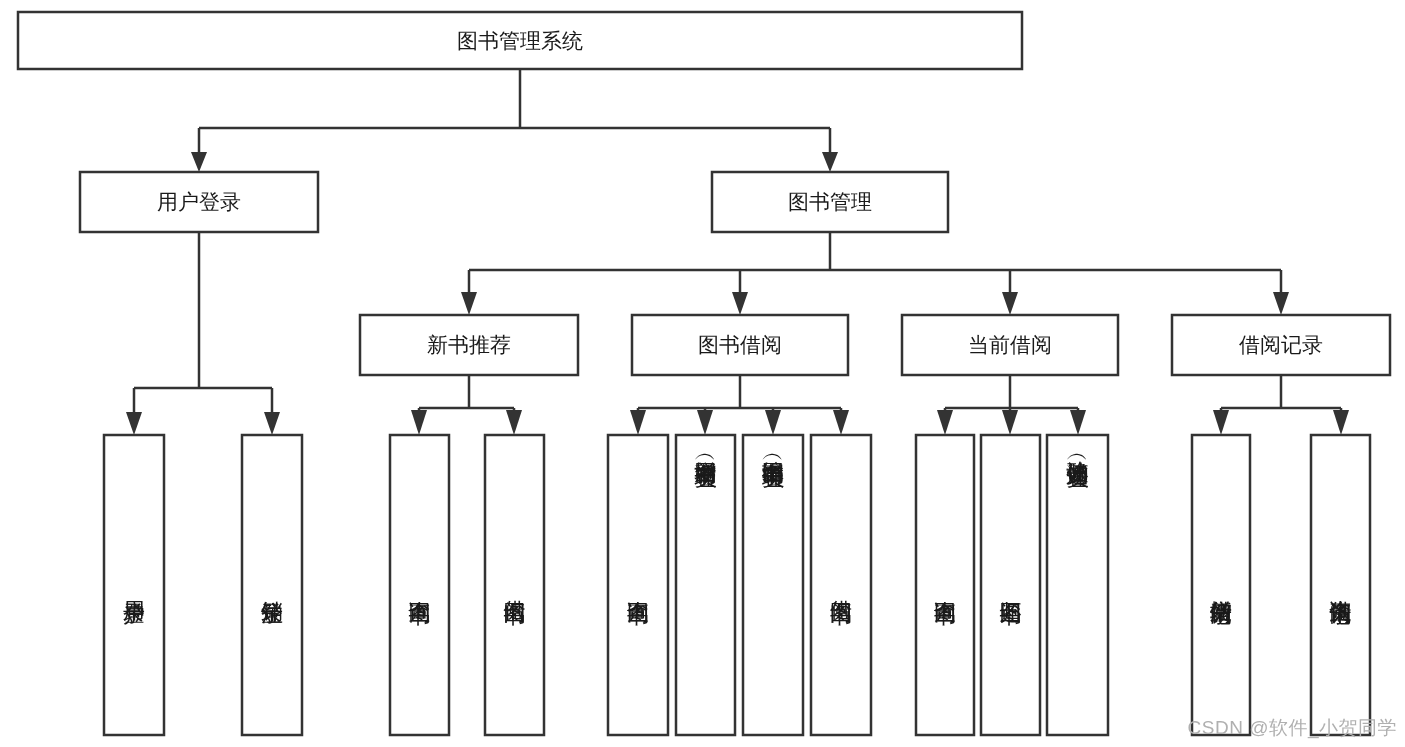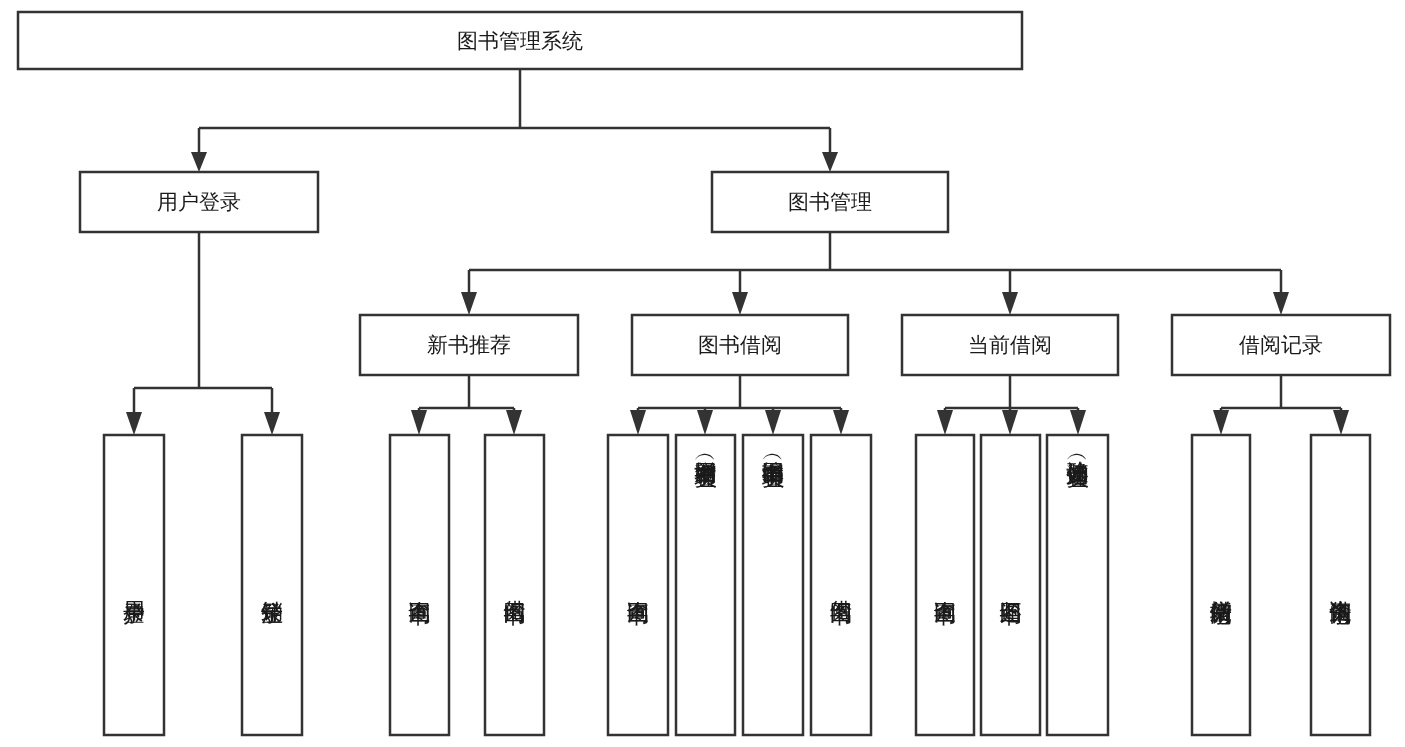--- a/index.html
+++ b/index.html
@@ -199,13 +199,14 @@
   <div class="leaf-wrap" style="left:608px;  top:435px; width:60px; height:300px;">查询图书</div>
   <div class="leaf-wrap" style="left:676px;  top:435px; width:59px; height:300px; justify-content:flex-start; padding-top:8px; box-sizing:border-box;">新增图书（管理员）</div>
   <div class="leaf-wrap" style="left:743px;  top:435px; width:60px; height:300px; justify-content:flex-start; padding-top:8px; box-sizing:border-box;">编辑图书（管理员）</div>
   <div class="leaf-wrap" style="left:811px;  top:435px; width:60px; height:300px;">借阅图书</div>
   <div class="leaf-wrap" style="left:916px;  top:435px; width:58px; height:300px;">查询图书</div>
   <div class="leaf-wrap" style="left:981px;  top:435px; width:59px; height:300px;">归还图书</div>
   <div class="leaf-wrap" style="left:1047px; top:435px; width:61px; height:300px; justify-content:flex-start; padding-top:8px; box-sizing:border-box;">确认归还（管理员）</div>
   <div class="leaf-wrap" style="left:1192px; top:435px; width:58px; height:300px;">新增借阅记录</div>
   <div class="leaf-wrap" style="left:1311px; top:435px; width:59px; height:300px;">查询借阅记录</div>
 
+  <div class="watermark">CSDN @软件_小贺同学</div>
 </div>
 
 </body></html>

